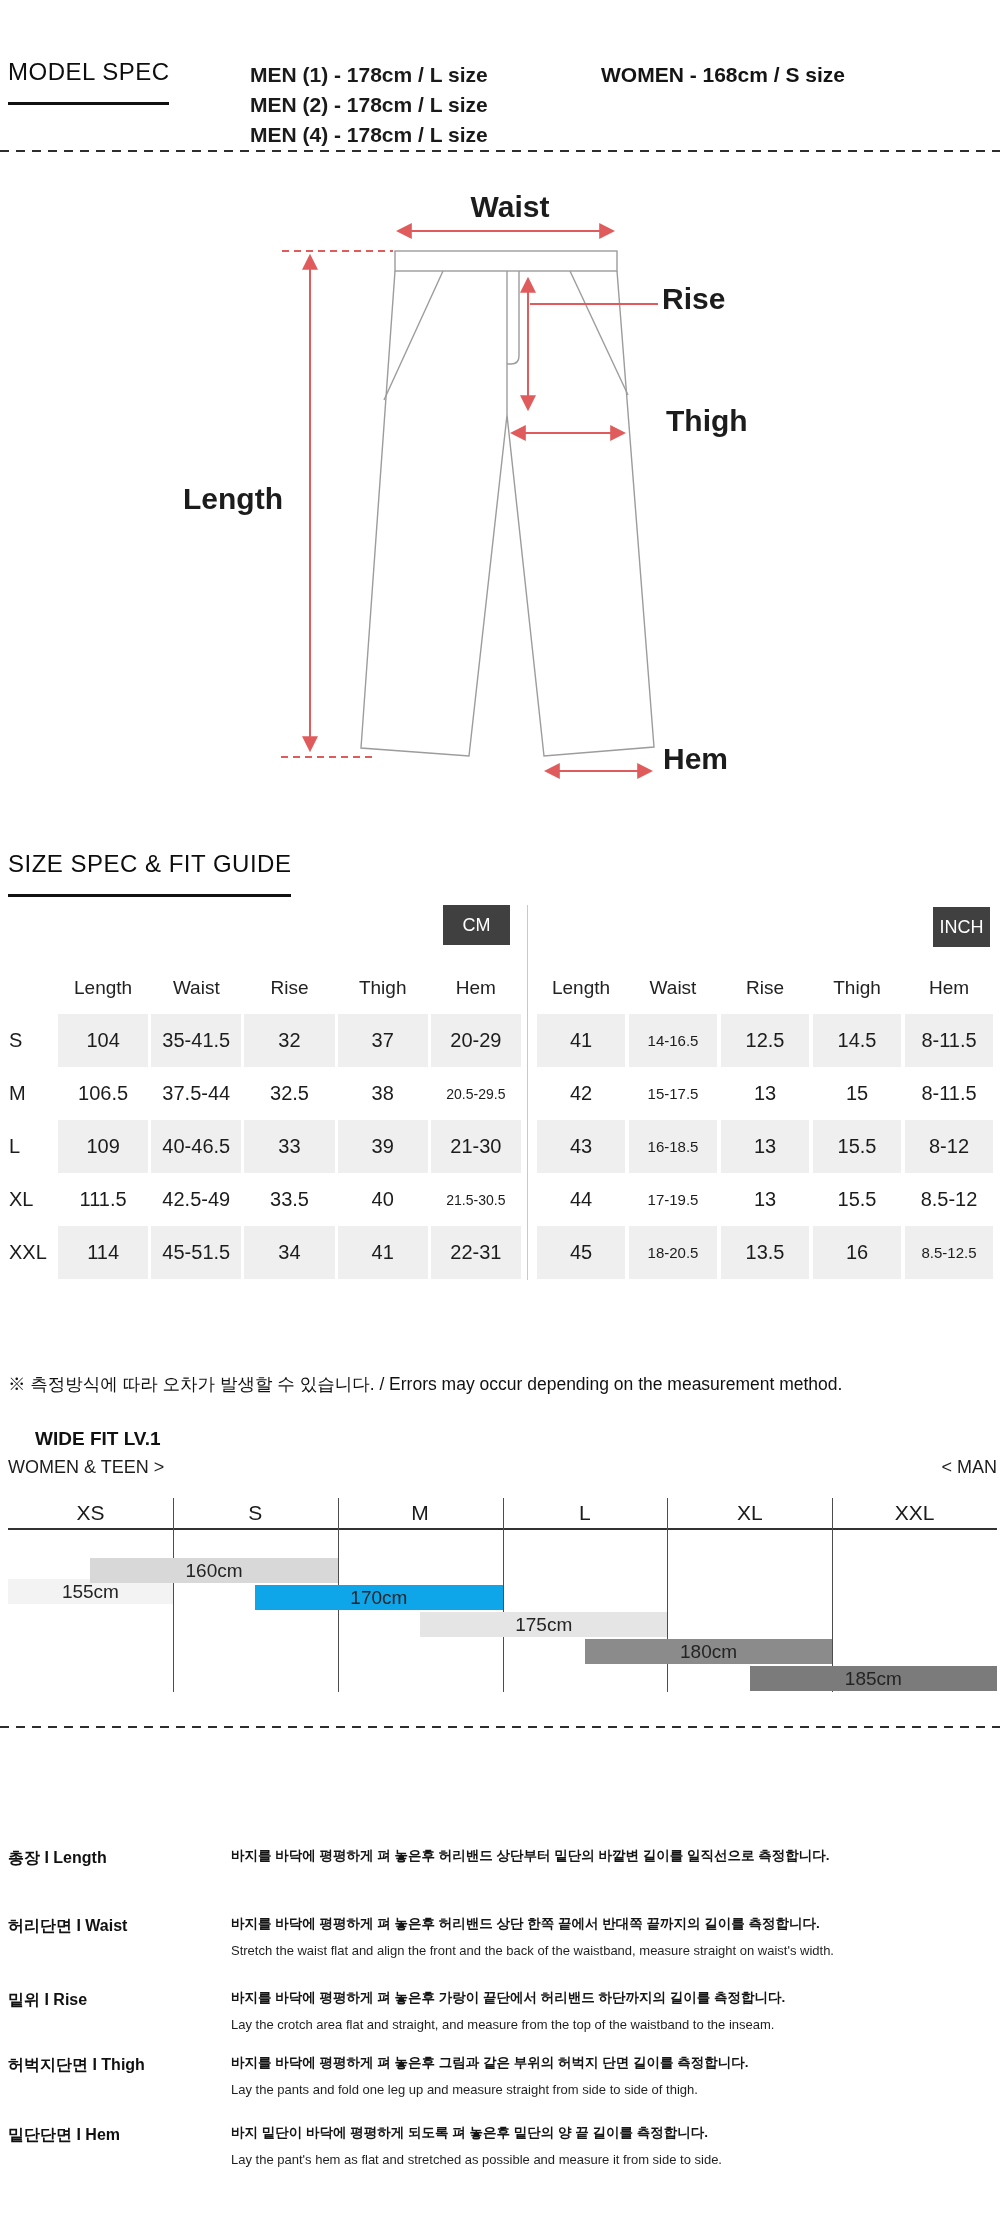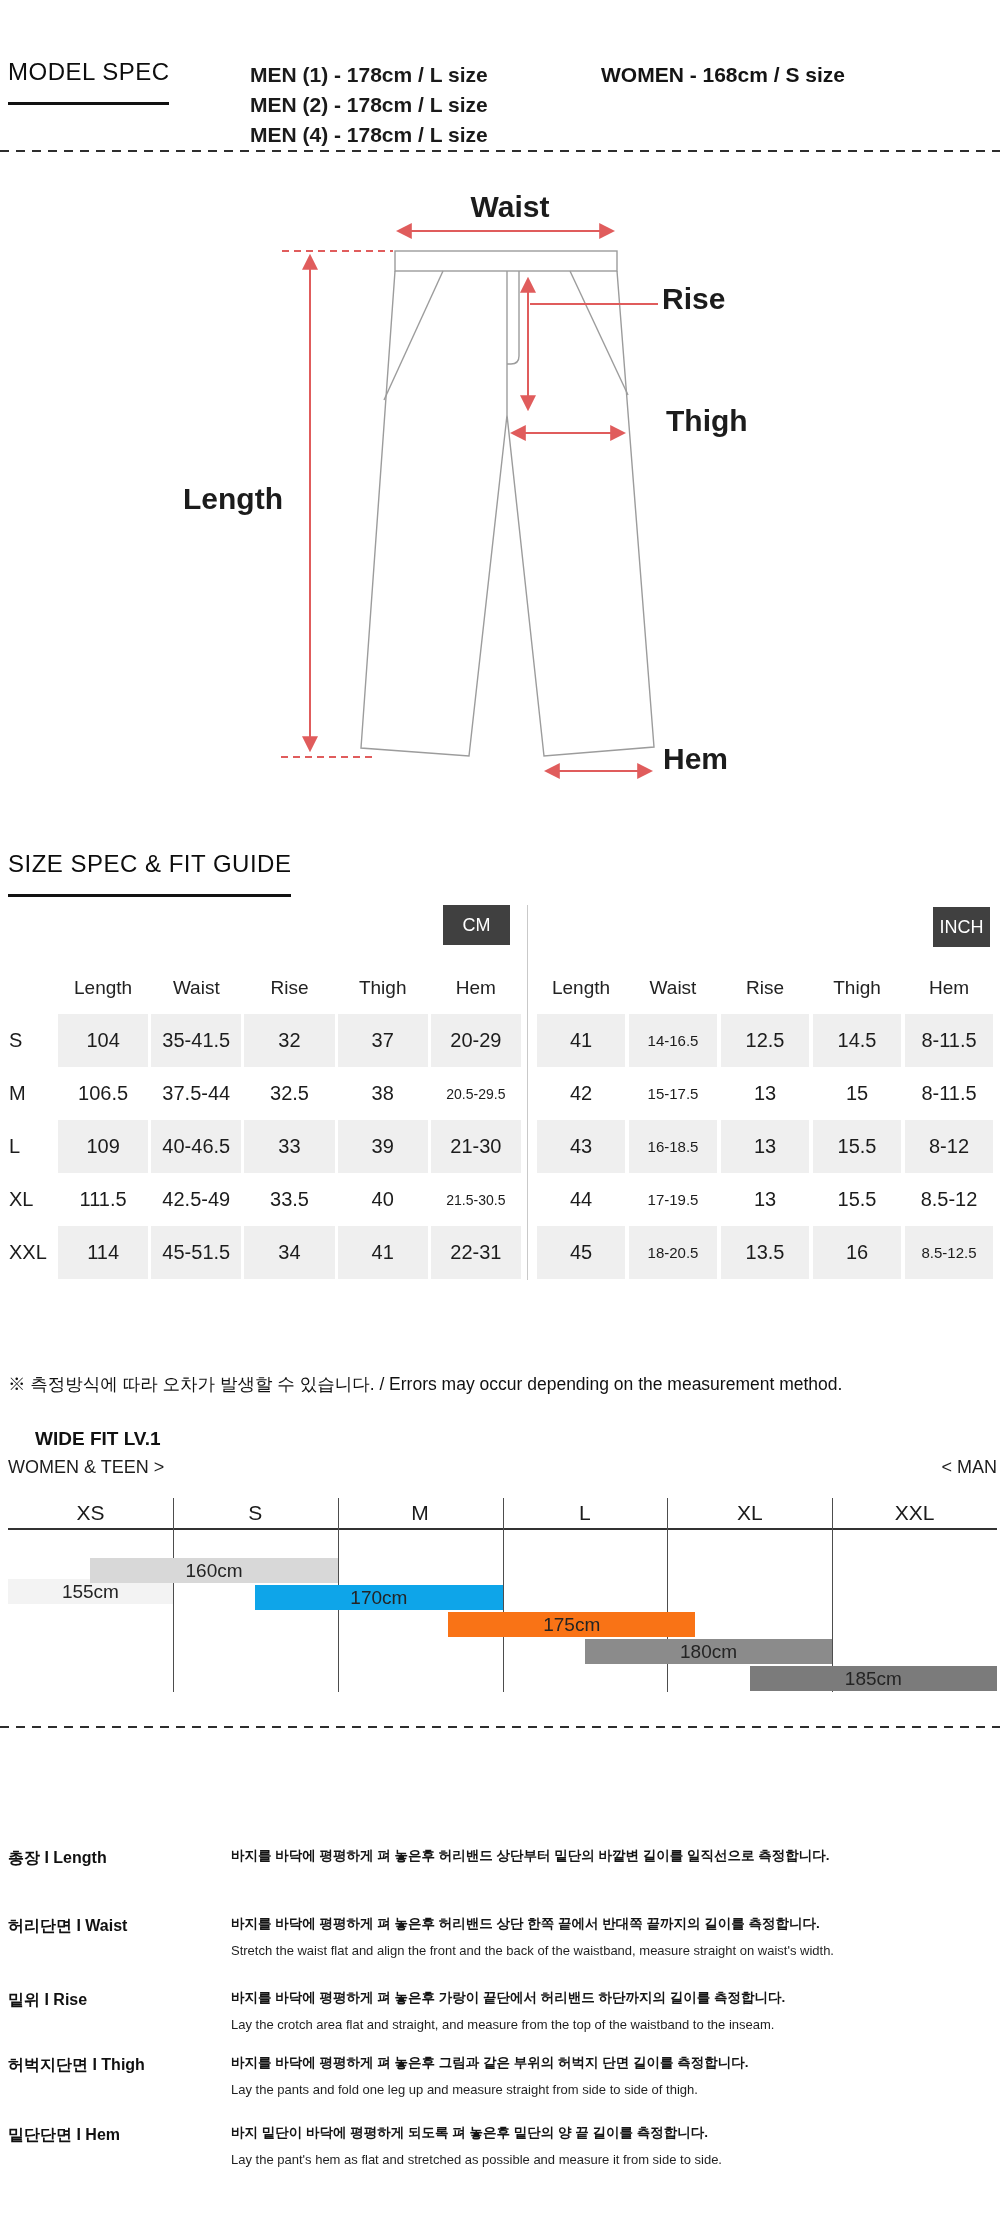--- a/index.html
+++ b/index.html
@@ -239,21 +239,21 @@
     </div>
     <div class="fg-topline"></div>
     <div class="fg-v v1"></div>
     <div class="fg-v v2"></div>
     <div class="fg-v v3"></div>
     <div class="fg-v v4"></div>
     <div class="fg-v v5"></div>
     <div class="fg-bar b1" style="background: rgb(243, 243, 243); margin-top: 48px;">155cm</div>
     <div class="fg-bar b2" style="background: rgb(216, 216, 216);">160cm</div>
     <div class="fg-bar b3" style="background: #0ea5e9;">170cm</div>
-    <div class="fg-bar b4" style="background: #f97316; margin-left: 28px;">175cm</div>
+    <div class="fg-bar b4" style="background: #e5e5e5;">175cm</div>
     <div class="fg-bar b5" style="background: rgb(139, 139, 139);">180cm</div>
     <div class="fg-bar b6" style="background: rgb(123, 123, 123);">185cm</div>
   </div>
 
   <div class="dashed-sep" style="top:1726px;"></div>
 
 
   <div class="htm-row" style="top:1848px;">
     <div class="htm-label">총장 I Length</div>
     <div class="htm-desc">

